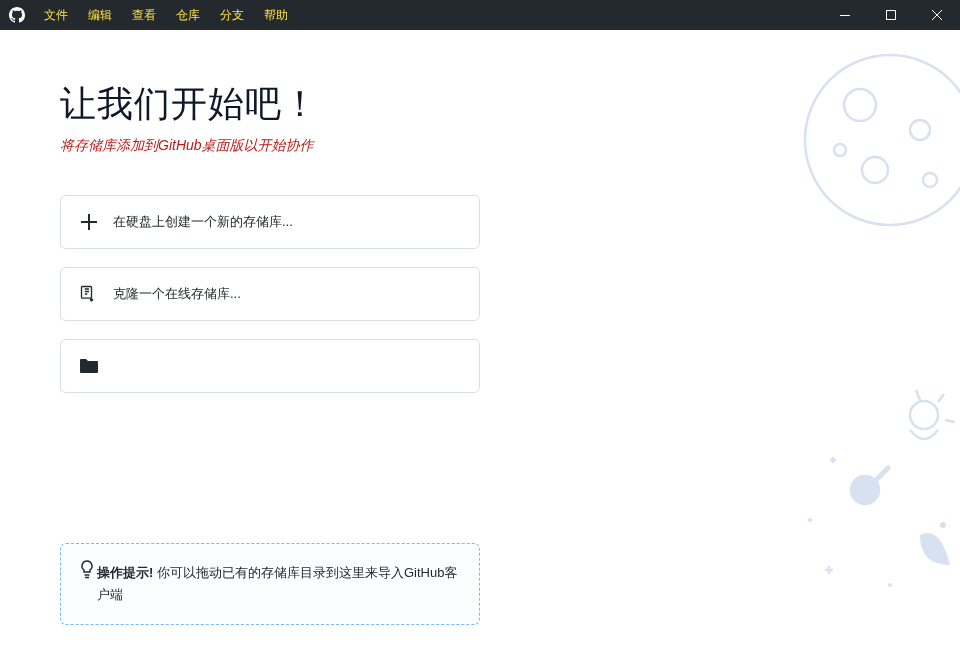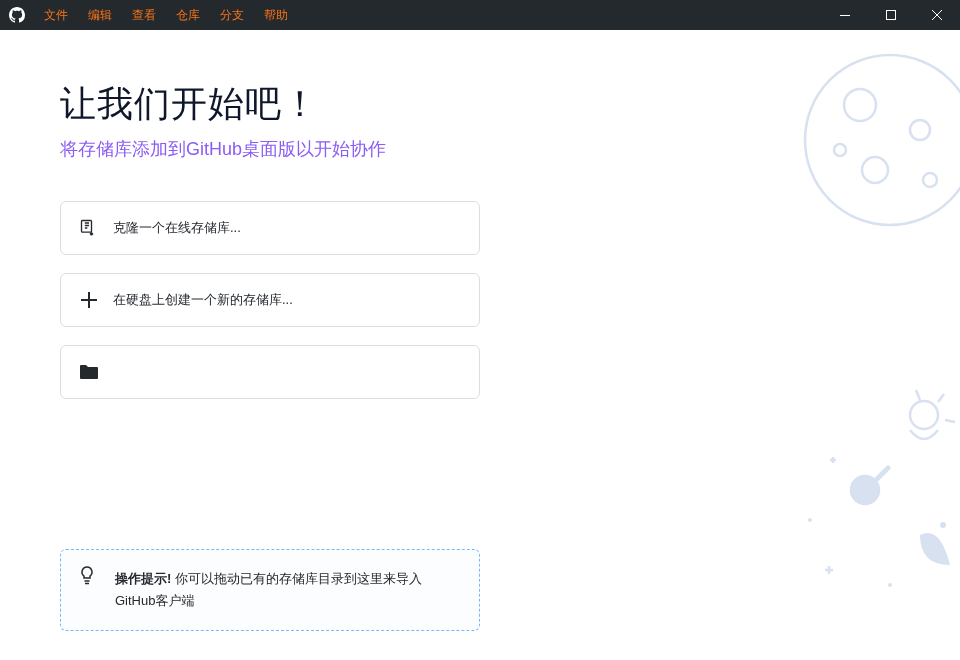--- a/index.html
+++ b/index.html
@@ -9,21 +9,21 @@
       font-family: -apple-system, BlinkMacSystemFont, "Segoe UI", Helvetica, Arial, sans-serif;
       background: #fff;
       overflow: hidden;
       position: relative;
     }
     .titlebar {
       height: 30px;
       background: #24292e;
       display: flex;
       align-items: center;
-      color: #f97316;
+      color: #fde047;
       font-size: 12px;
       position: relative;
     }
     .titlebar-left {
       display: flex;
       align-items: center;
       height: 100%;
     }
     .logo {
       display: flex;
@@ -61,23 +61,24 @@
       position: relative;
       height: calc(100% - 30px);
     }
     .heading {
       font-size: 36px;
       font-weight: 300;
       color: #0f172a;
       letter-spacing: 1px;
     }
     .subheading {
-      font-size: 18px;
-      color: #8b5cf6;
+      font-size: 14px;
+      color: #b91c1c;
       margin-top: 8px;
+      font-style: italic;
     }
     .actions {
       margin-top: 40px;
       width: 420px;
       display: flex;
       flex-direction: column;
       gap: 18px;
     }
     .action-box {
       border: 1px solid #d8dee2;
@@ -100,21 +101,21 @@
       font-size: 13px;
       color: #24292e;
     }
     .tip-box {
       margin-top: 150px;
       width: 420px;
       border: 1px dashed #79b8ff;
       border-radius: 6px;
       padding: 18px 18px;
       display: flex;
-      gap: 20px;
+      gap: 2px;
       align-items: flex-start;
       background: #fcfdfe;
     }
     .tip-icon {
       color: #24292e;
       flex-shrink: 0;
       margin-top: -2px;
     }
     .tip-text {
       font-size: 13px;
@@ -176,36 +177,36 @@
 </div>
 
 <div class="content">
 
   <h1 class="heading">让我们开始吧！</h1>
   <div class="subheading">将存储库添加到GitHub桌面版以开始协作</div>
 
   <div class="actions">
     <div class="action-box">
       <span class="action-icon">
-        <svg width="20" height="20" viewBox="0 0 24 24" fill="none" stroke="#24292e" stroke-width="1.6">
-          <rect x="3" y="3" width="12" height="14" rx="1"></rect>
-          <path d="M7 6h5M7 9h5M7 12h3"></path>
-          <path d="M15 17 v4 M13 19 h4" stroke-width="2"></path>
-        </svg>
-      </span>
-      <span class="action-label">克隆一个在线存储库...</span>
-    </div>
-
-    <div class="action-box">
-      <span class="action-icon">
         <svg width="18" height="18" viewBox="0 0 18 18">
             <path d="M9 1v16M1 9h16" stroke="#24292e" stroke-width="2"></path>
           </svg>
       </span>
       <span class="action-label">在硬盘上创建一个新的存储库...</span>
+    </div>
+
+    <div class="action-box">
+      <span class="action-icon">
+        <svg width="20" height="20" viewBox="0 0 24 24" fill="none" stroke="#24292e" stroke-width="1.6">
+          <rect x="3" y="3" width="12" height="14" rx="1"></rect>
+          <path d="M7 6h5M7 9h5M7 12h3"></path>
+          <path d="M15 17 v4 M13 19 h4" stroke-width="2"></path>
+        </svg>
+      </span>
+      <span class="action-label">克隆一个在线存储库...</span>
     </div>
 
     <div class="action-box">
       <span class="action-icon">
         <svg width="20" height="16" viewBox="0 0 20 16">
             <path d="M1 2a1 1 0 011-1h5l2 2h9a1 1 0 011 1v10a1 1 0 01-1 1H2a1 1 0 01-1-1V2z" fill="#24292e"></path>
           </svg>
       </span>
     </div>
   </div>

